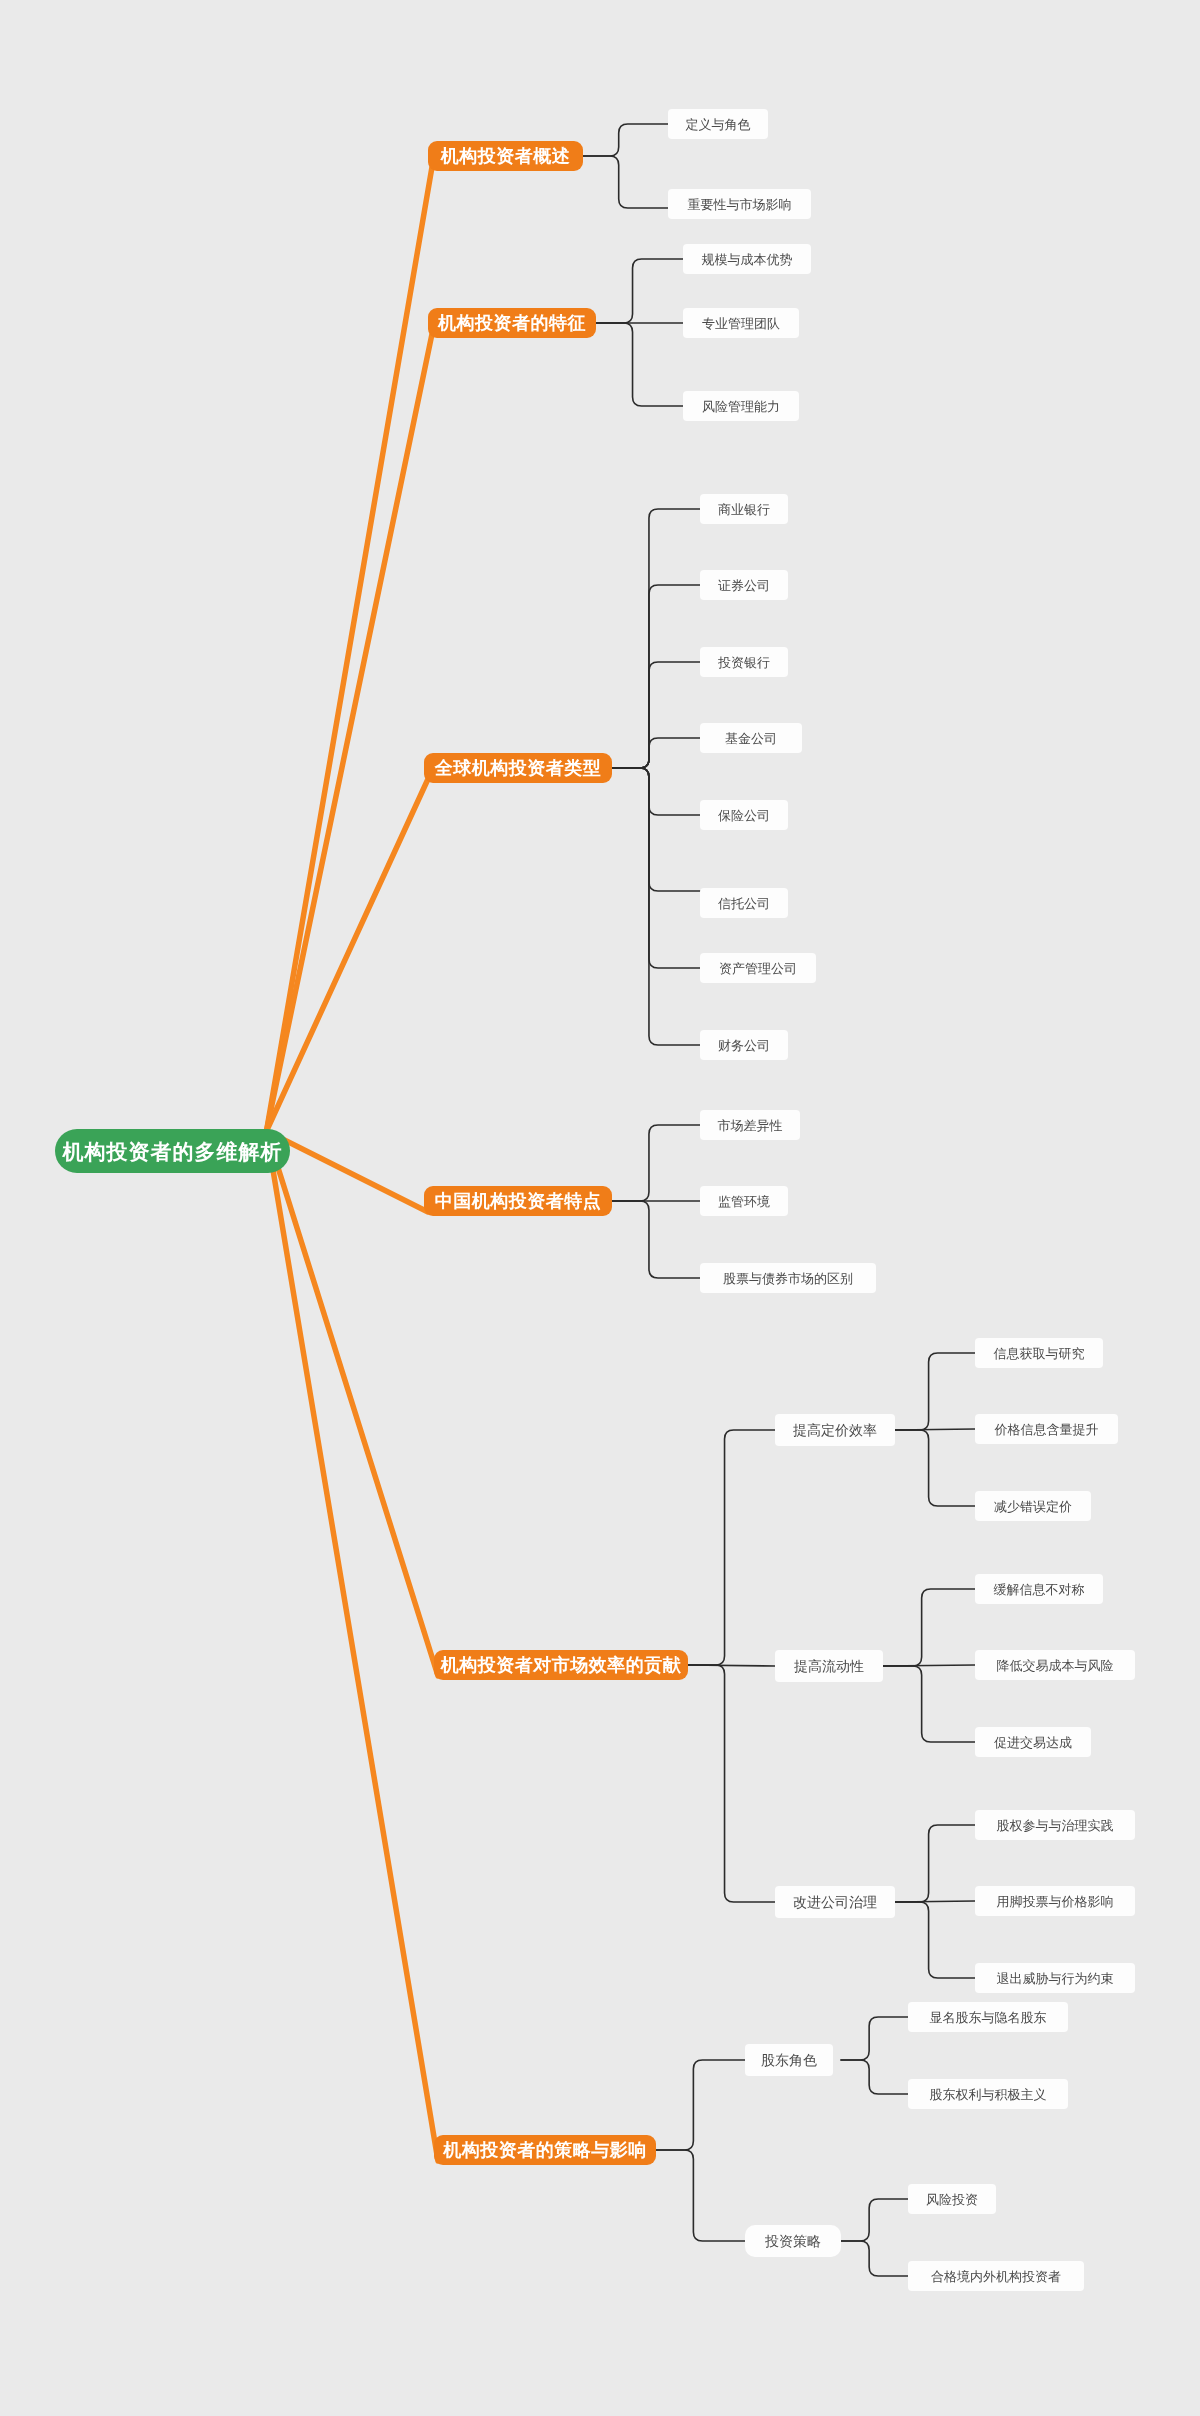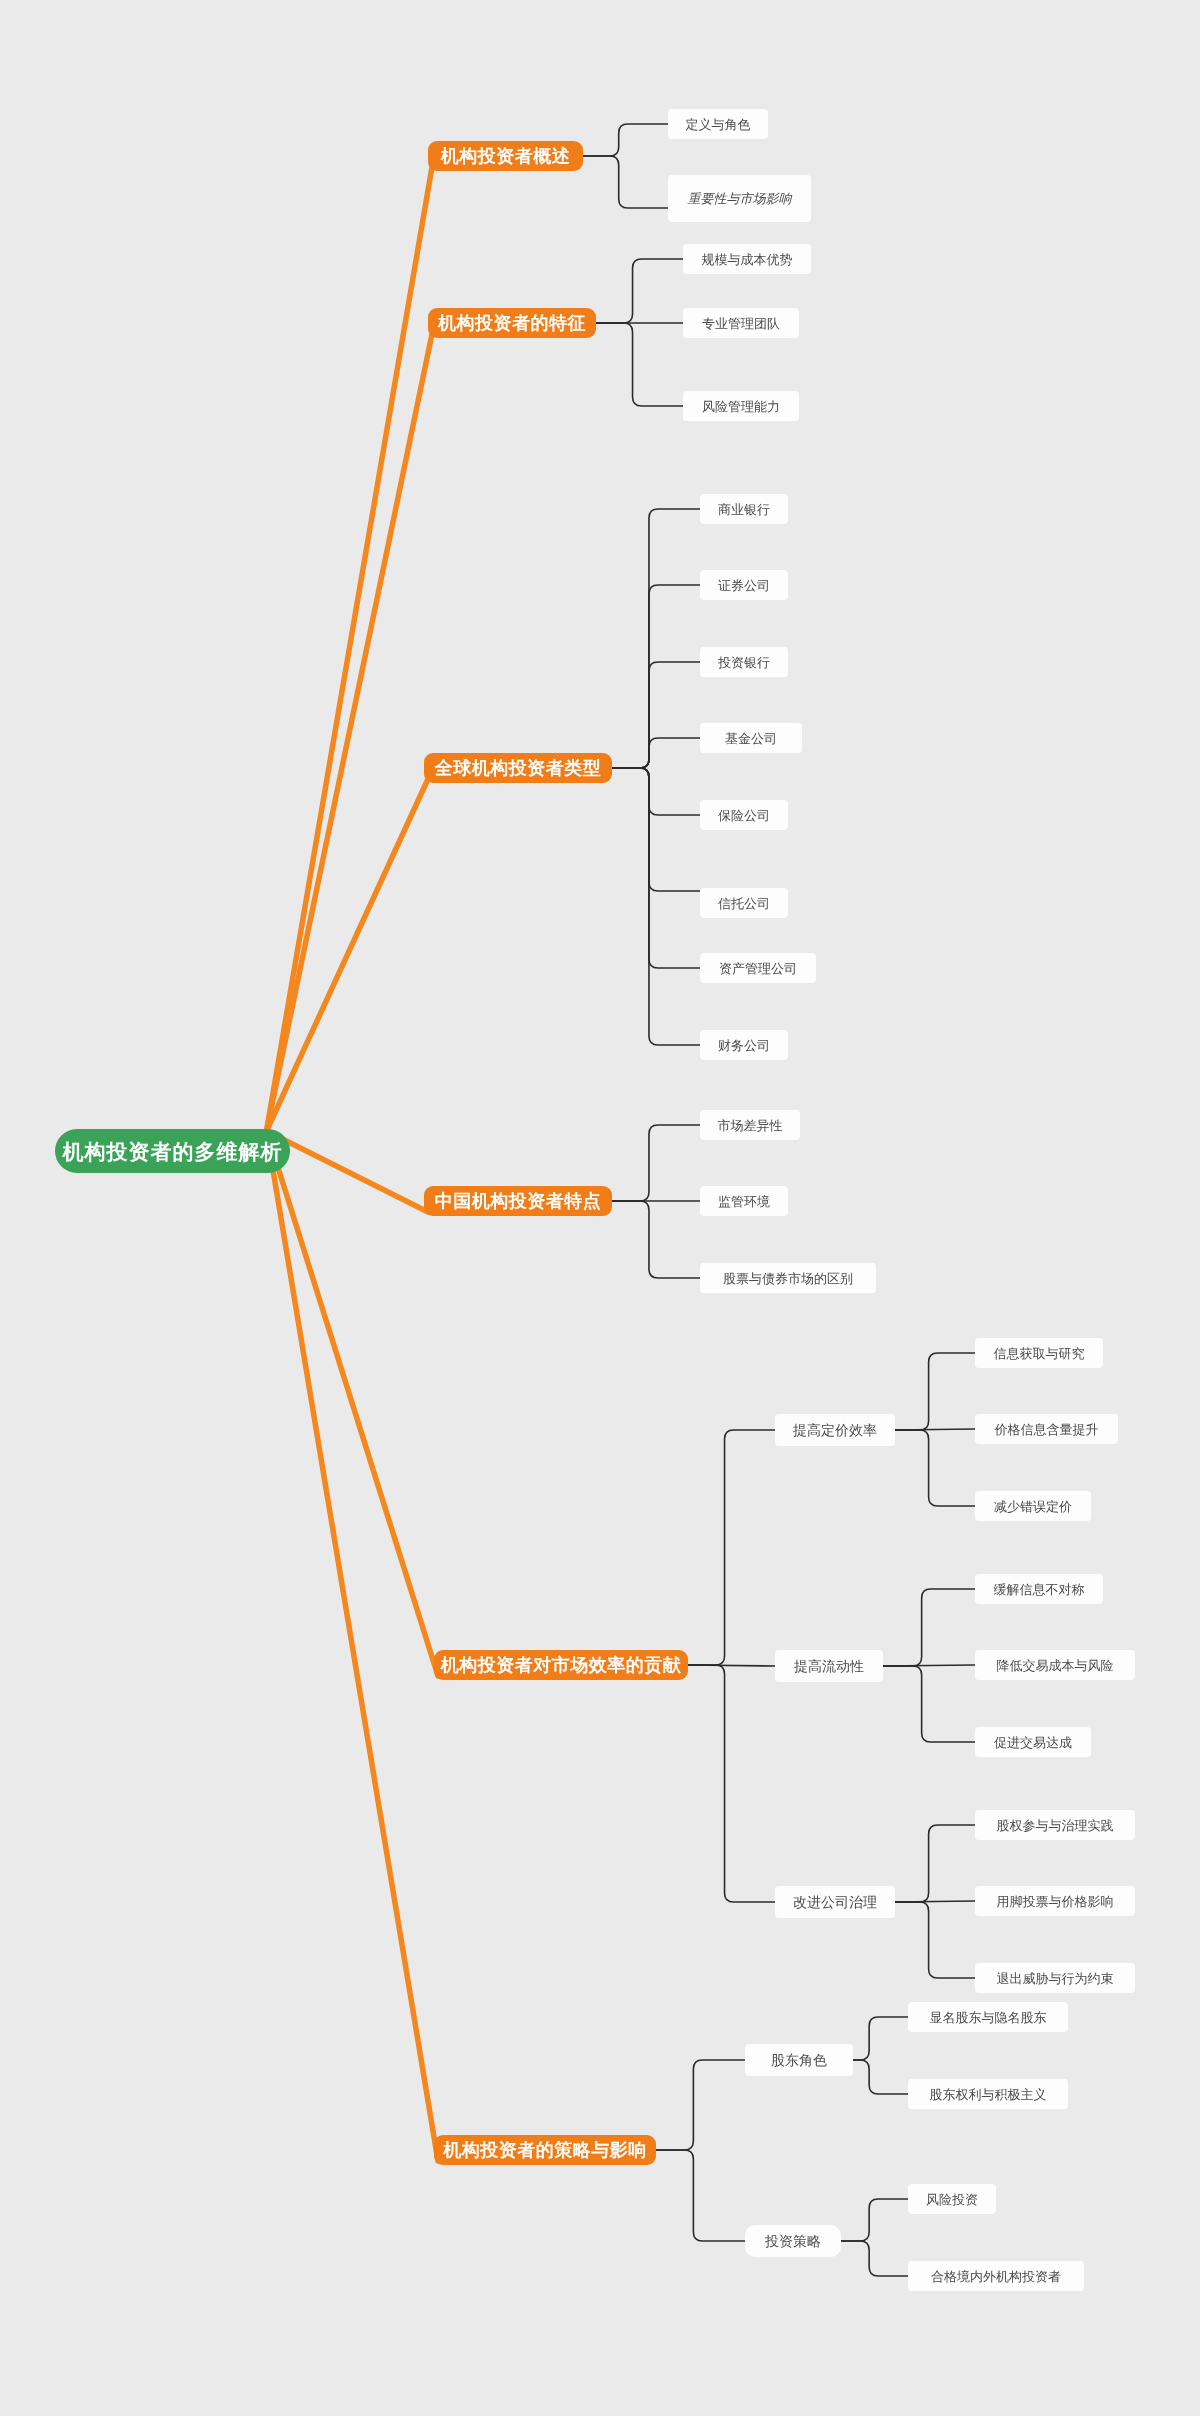--- a/index.html
+++ b/index.html
@@ -117,21 +117,21 @@
       <path d="M 656 2150 L 684.38 2150 Q 693.38 2150 693.38 2141 L 693.38 2069 Q 693.38 2060 702.38 2060 L 745 2060" fill="none" stroke="#2b2b2b" stroke-width="1.6" stroke-linecap="round" stroke-linejoin="round"></path>
       <path d="M 841 2060 L 860.14 2060 Q 869.14 2060 869.14 2051 L 869.14 2026 Q 869.14 2017 878.14 2017 L 908 2017" fill="none" stroke="#2b2b2b" stroke-width="1.6" stroke-linecap="round" stroke-linejoin="round"></path>
       <path d="M 841 2060 L 860.14 2060 Q 869.14 2060 869.14 2069 L 869.14 2085 Q 869.14 2094 878.14 2094 L 908 2094" fill="none" stroke="#2b2b2b" stroke-width="1.6" stroke-linecap="round" stroke-linejoin="round"></path>
       <path d="M 656 2150 L 684.38 2150 Q 693.38 2150 693.38 2159 L 693.38 2232 Q 693.38 2241 702.38 2241 L 745 2241" fill="none" stroke="#2b2b2b" stroke-width="1.6" stroke-linecap="round" stroke-linejoin="round"></path>
       <path d="M 841 2241 L 860.14 2241 Q 869.14 2241 869.14 2232 L 869.14 2208 Q 869.14 2199 878.14 2199 L 908 2199" fill="none" stroke="#2b2b2b" stroke-width="1.6" stroke-linecap="round" stroke-linejoin="round"></path>
       <path d="M 841 2241 L 860.14 2241 Q 869.14 2241 869.14 2250 L 869.14 2267 Q 869.14 2276 878.14 2276 L 908 2276" fill="none" stroke="#2b2b2b" stroke-width="1.6" stroke-linecap="round" stroke-linejoin="round"></path>
     </svg>
 <div class="node node-root" style="left: 55px; top: 1129px; width: 235px; height: 44px;">机构投资者的多维解析</div>
     <div class="node node-branch" style="left: 428px; top: 141px; width: 155px; height: 30px;">机构投资者概述</div>
     <div class="node node-leaf" style="left: 668px; top: 109px; width: 100px; height: 30px;">定义与角色</div>
-    <div class="node node-leaf" style="left: 668px; top: 175px; width: 143px; height: 47px; font-style: italic;">重要性与市场影响</div>
+    <div class="node node-leaf" style="left: 668px; top: 189px; width: 143px; height: 30px;">重要性与市场影响</div>
     <div class="node node-branch" style="left: 428px; top: 308px; width: 168px; height: 30px;">机构投资者的特征</div>
     <div class="node node-leaf" style="left: 683px; top: 244px; width: 128px; height: 30px;">规模与成本优势</div>
     <div class="node node-leaf" style="left: 683px; top: 308px; width: 116px; height: 30px;">专业管理团队</div>
     <div class="node node-leaf" style="left: 683px; top: 391px; width: 116px; height: 30px;">风险管理能力</div>
     <div class="node node-branch" style="left: 424px; top: 753px; width: 188px; height: 30px;">全球机构投资者类型</div>
     <div class="node node-leaf" style="left: 700px; top: 494px; width: 88px; height: 30px;">商业银行</div>
     <div class="node node-leaf" style="left: 700px; top: 570px; width: 88px; height: 30px;">证券公司</div>
     <div class="node node-leaf" style="left: 700px; top: 647px; width: 88px; height: 30px;">投资银行</div>
     <div class="node node-leaf" style="left: 700px; top: 723px; width: 102px; height: 30px;">基金公司</div>
     <div class="node node-leaf" style="left: 700px; top: 800px; width: 88px; height: 30px;">保险公司</div>
@@ -149,19 +149,19 @@
     <div class="node node-leaf" style="left: 975px; top: 1491px; width: 116px; height: 30px;">减少错误定价</div>
     <div class="node node-sub" style="left: 775px; top: 1650px; width: 108px; height: 32px;">提高流动性</div>
     <div class="node node-leaf" style="left: 975px; top: 1574px; width: 128px; height: 30px;">缓解信息不对称</div>
     <div class="node node-leaf" style="left: 975px; top: 1650px; width: 160px; height: 30px;">降低交易成本与风险</div>
     <div class="node node-leaf" style="left: 975px; top: 1727px; width: 116px; height: 30px;">促进交易达成</div>
     <div class="node node-sub" style="left: 775px; top: 1886px; width: 120px; height: 32px;">改进公司治理</div>
     <div class="node node-leaf" style="left: 975px; top: 1810px; width: 160px; height: 30px;">股权参与与治理实践</div>
     <div class="node node-leaf" style="left: 975px; top: 1886px; width: 160px; height: 30px;">用脚投票与价格影响</div>
     <div class="node node-leaf" style="left: 975px; top: 1963px; width: 160px; height: 30px;">退出威胁与行为约束</div>
     <div class="node node-branch" style="left: 434px; top: 2135px; width: 222px; height: 30px;">机构投资者的策略与影响</div>
-    <div class="node node-sub" style="left: 745px; top: 2044px; width: 108px; height: 32px;">股东角色</div>
+    <div class="node node-sub" style="left: 745px; top: 2044px; width: 88px; height: 32px;">股东角色</div>
     <div class="node node-leaf" style="left: 908px; top: 2002px; width: 160px; height: 30px;">显名股东与隐名股东</div>
     <div class="node node-leaf" style="left: 908px; top: 2079px; width: 160px; height: 30px;">股东权利与积极主义</div>
     <div class="node node-sub" style="left: 745px; top: 2225px; width: 96px; height: 32px; border-radius: 10px;">投资策略</div>
     <div class="node node-leaf" style="left: 908px; top: 2184px; width: 88px; height: 30px; text-align: right;">风险投资</div>
     <div class="node node-leaf" style="left: 908px; top: 2261px; width: 176px; height: 30px;">合格境内外机构投资者</div>
   </div>
 
 </body></html>

